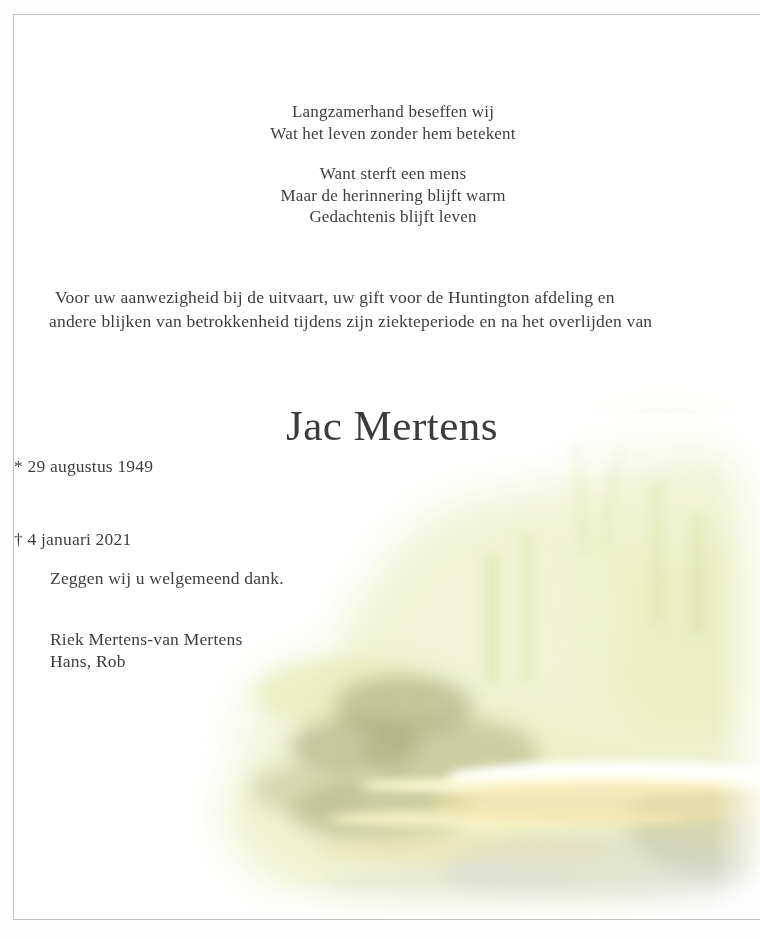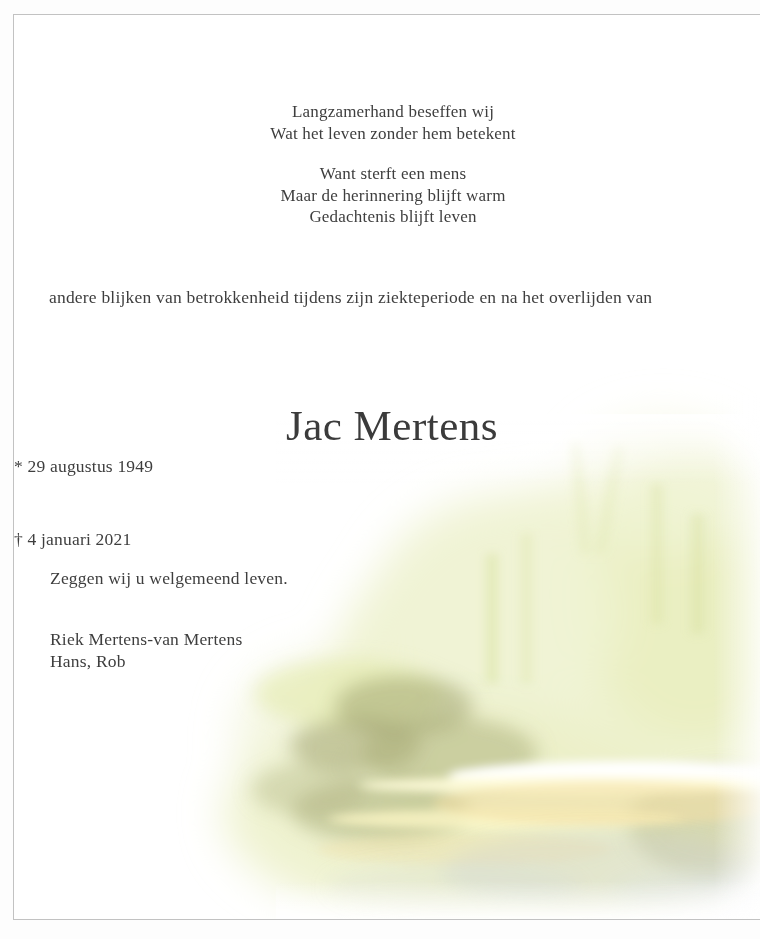--- a/index.html
+++ b/index.html
@@ -191,32 +191,33 @@
           <div>Wat het leven zonder hem betekent</div>
         </div>
         <div class="stanza">
           <div>Want sterft een mens</div>
           <div>Maar de herinnering blijft warm</div>
           <div>Gedachtenis blijft leven</div>
         </div>
       </div>
 
       <div class="ack">
+        <div class="ack-line1">Voor uw aanwezigheid bij de uitvaart, uw gift voor de Huntington afdeling en</div>
         <div>andere blijken van betrokkenheid tijdens zijn ziekteperiode en na het overlijden van</div>
       </div>
 
       <h1 class="name">Jac Mertens</h1>
 
       <div class="dates">
         <span>* 29 augustus 1949</span>
         <span>† 4 januari 2021</span>
       </div>
 
       <div class="thanks">
-        <div>Zeggen wij u welgemeend leven.</div>
+        <div>Zeggen wij u welgemeend dank.</div>
       </div>
 
       <div class="signatories">
         <div>Riek Mertens-van Mertens</div>
         <div>Hans, Rob</div>
       </div>
 
     </div>
   </div>
 </div>

